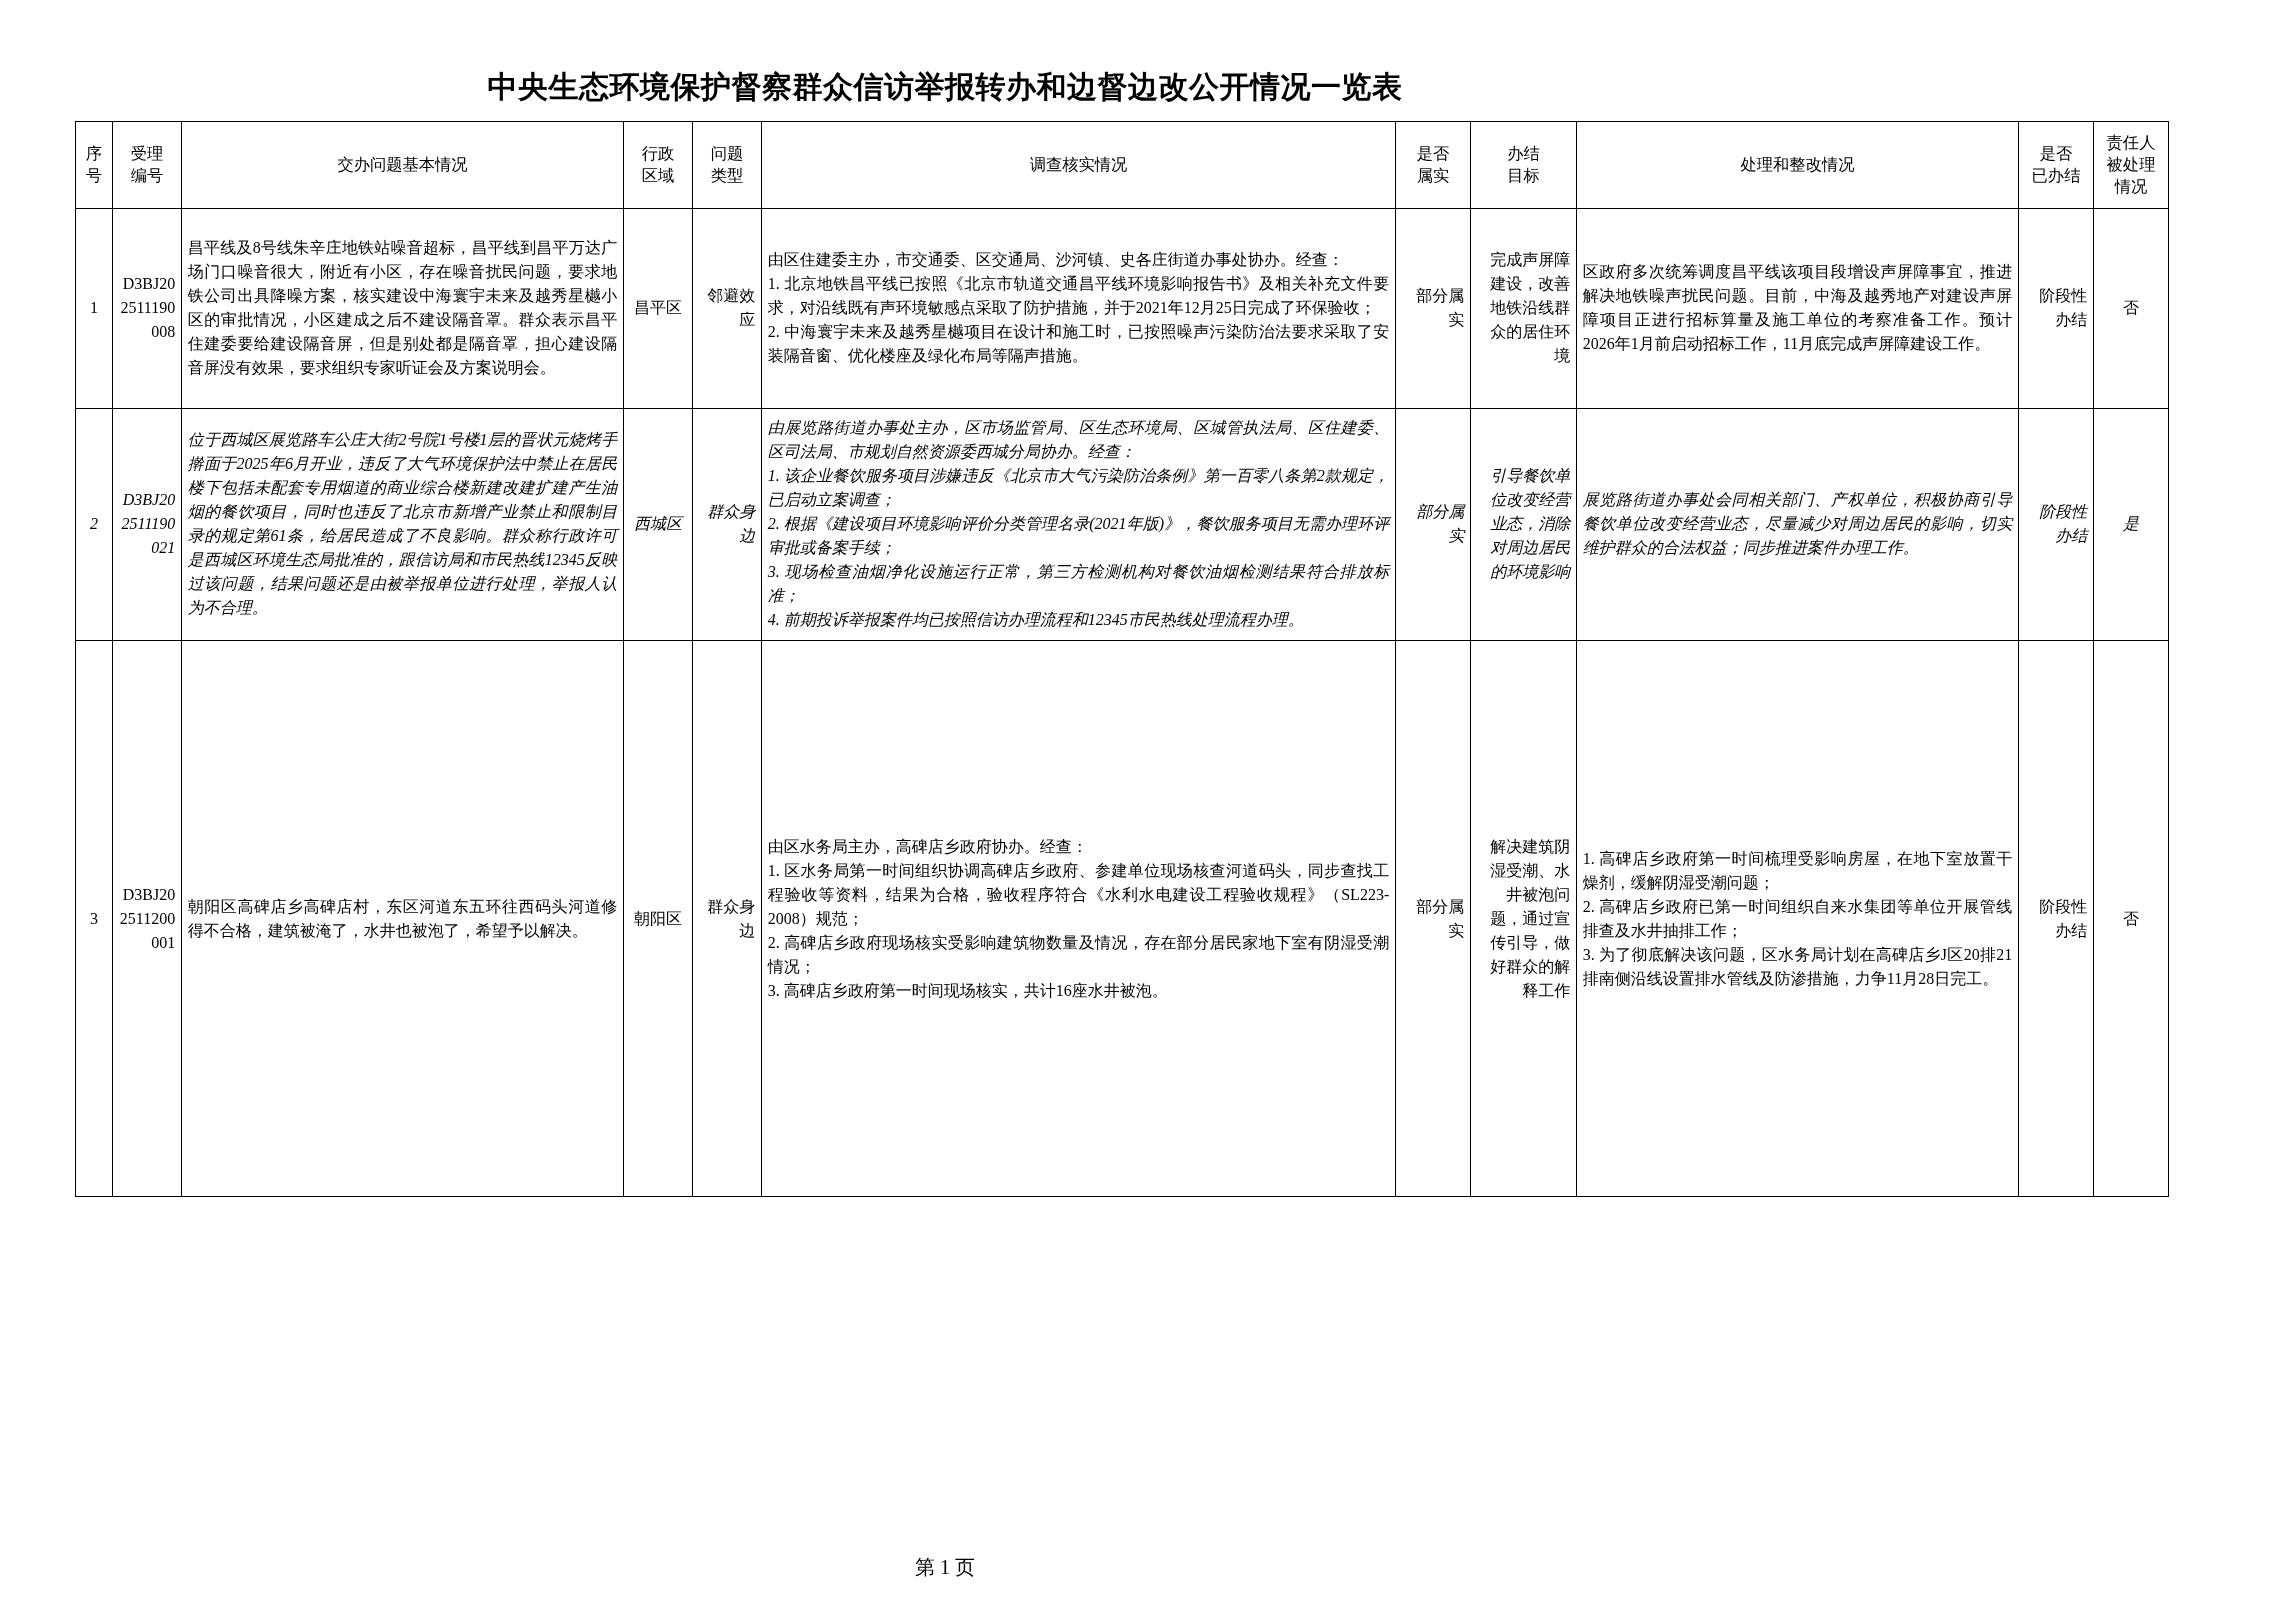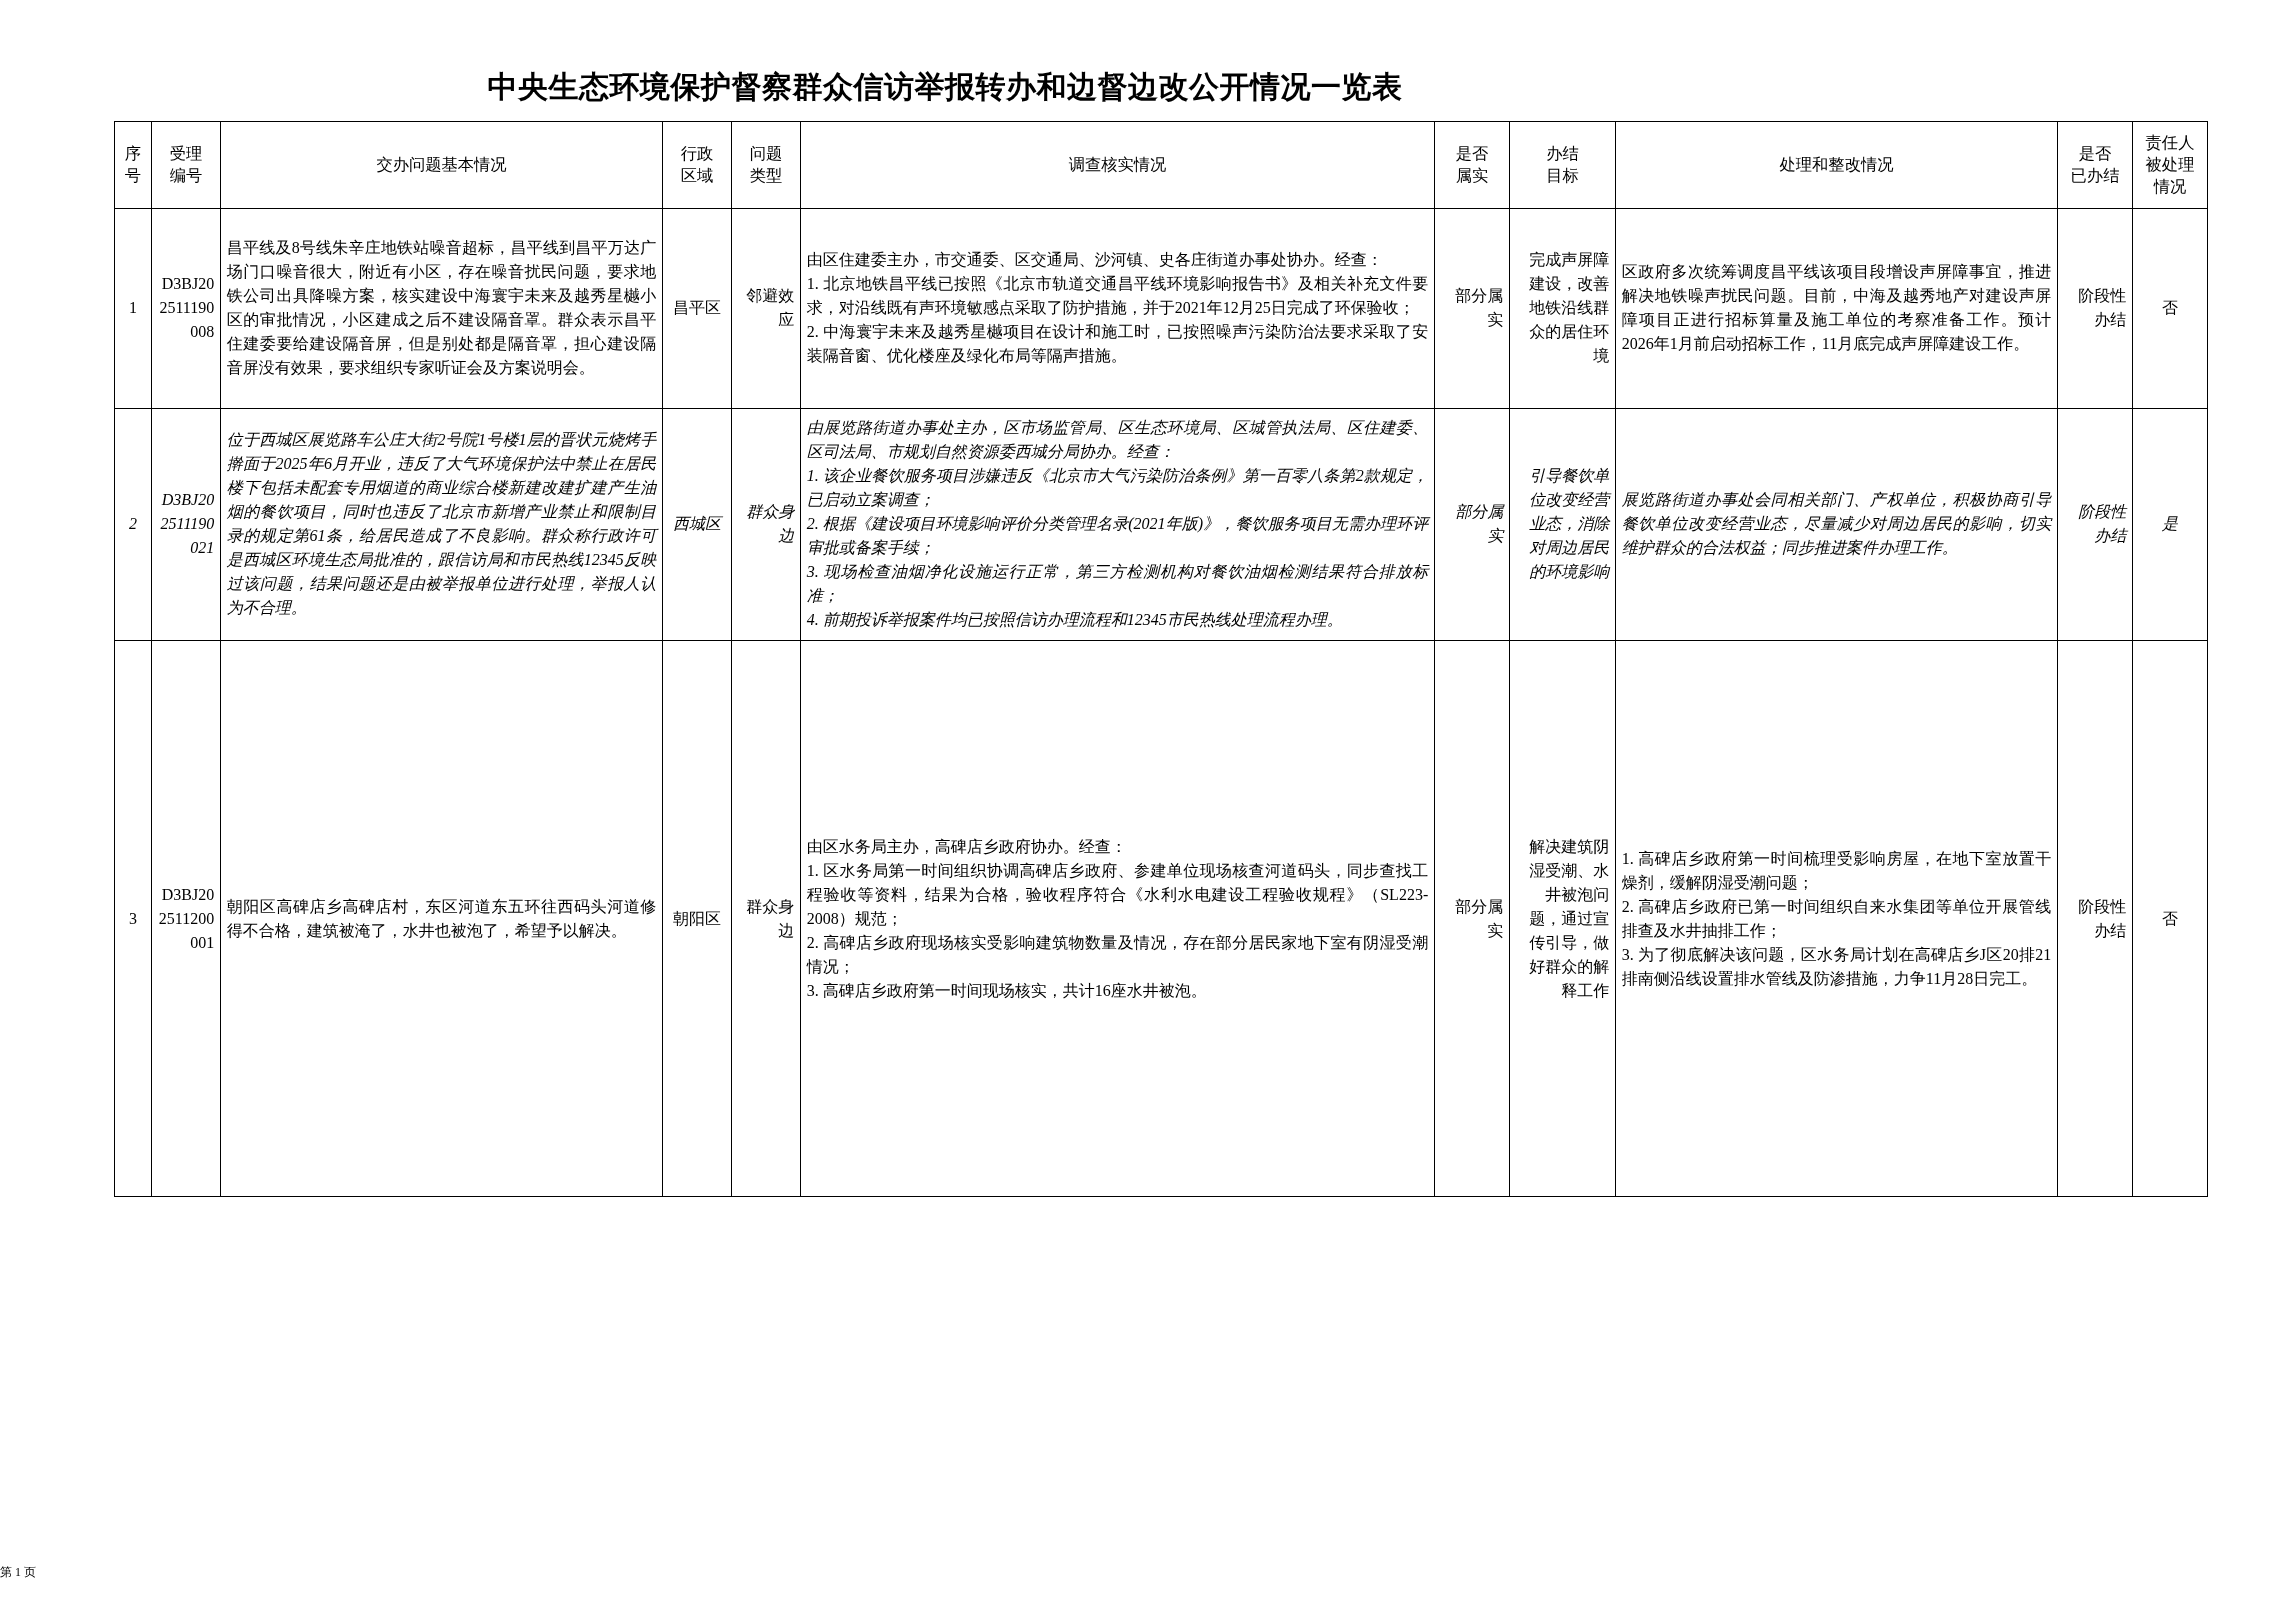--- a/index.html
+++ b/index.html
@@ -32,21 +32,20 @@
   .doc-subtitle {
     text-align: center;
     font-size: 16.3px;
     margin: 0 0 13.4px 0;
     letter-spacing: 0.5px;
   }
   table.report {
     border-collapse: collapse;
     width: 100%;
     table-layout: fixed;
-    margin-left: 39px;
   }
   table.report th, table.report td {
     border: 1px solid #000000;
     vertical-align: middle;
     padding: 3.8px 5.8px;
     font-size: 16px;
     line-height: 1.5;
   }
   table.report thead th {
     text-align: center;
@@ -87,22 +86,22 @@
     line-height: 1.45;
   }
   .row1 td { height: 192px; }
   .row2 td { height: 223px; font-style: italic; }
   .row3 td { height: 548px; }
   .footer-page {
     position: absolute;
     bottom: 37px;
     left: 0;
     width: 100%;
-    text-align: left;
-    font-size: 12px;
+    text-align: center;
+    font-size: 20px;
     margin-top: 24px;
   }
 </style>
 </head>
 <body>
 
 <div class="page">
 
   <div class="doc-title">中央生态环境保护督察群众信访举报转办和边督边改公开情况一览表</div>
 

